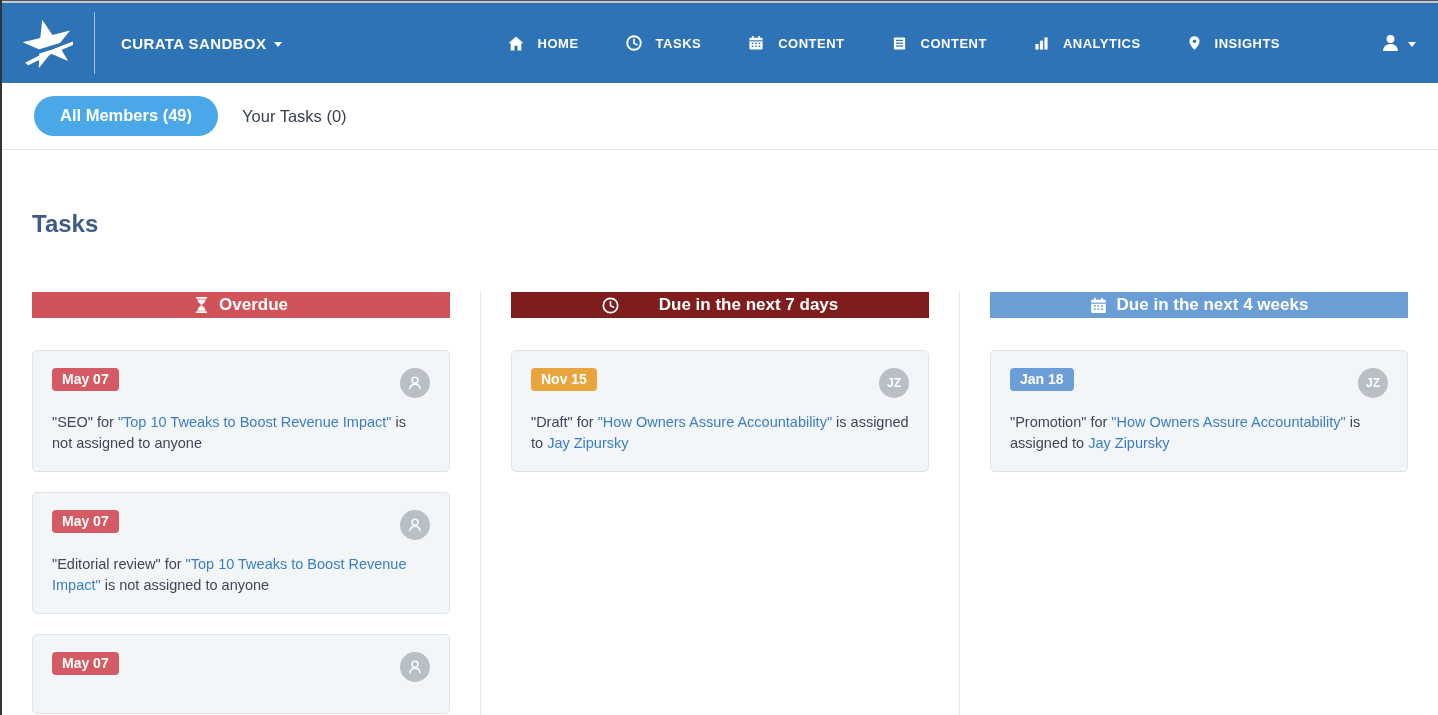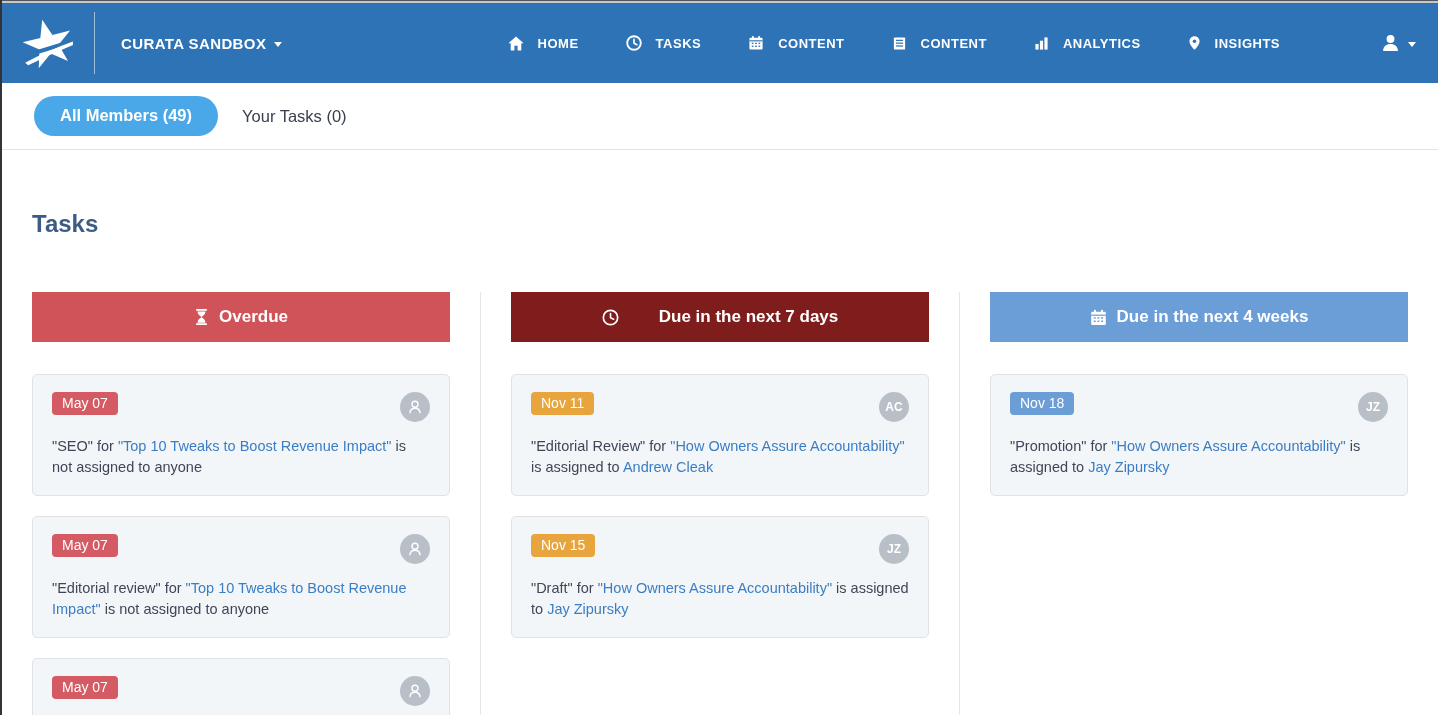--- a/index.html
+++ b/index.html
@@ -32,31 +32,31 @@
   .tab-plain { background:none; border:none; color:#39404e; font-family:inherit; font-size:16.5px; cursor:pointer; }
 
   
   main { padding:60px 30px 0 30px; }
   .page-title { color:#3d5c85; font-size:24px; font-weight:600; margin-bottom:54px; }
 
   .columns { display:flex; align-items:stretch; }
   .column { flex:1; min-width:0; }
   .column + .column { border-left:1px solid #e4e7ea; margin-left:30px; padding-left:30px; }
 
-  .col-header { height:50px; display:flex; align-items:center; justify-content:center; gap:10px;
+  .col-header { height:26px; display:flex; align-items:center; justify-content:center; gap:10px;
     color:#fff; font-size:17px; font-weight:bold; }
   .col-header.red    { background:#d05359; }
   .col-header.orange { background:#7f1d1d;gap:40px; }
   .col-header.blue   { background:#6b9dd6; }
 
   .cards { margin-top:32px; }
   .card { background:#f3f6f8; border:1px solid #dfe3e7; border-radius:5px;
     padding:17px 19px; margin-bottom:20px; }
   .card-top { display:flex; justify-content:space-between; align-items:flex-start; }
-  .badge { color:#fff; font-size:14px; font-weight:normal; padding:3px 10px 4px; border-radius:4px; white-space:pre; }
+  .badge { color:#fff; font-size:14px; font-weight:bold; padding:3px 10px 4px; border-radius:4px; white-space:pre; }
   .badge.red    { background:#d45b63; }
   .badge.orange { background:#e8a53d; }
   .badge.blue   { background:#6b9dd6; }
   .avatar { width:30px; height:30px; border-radius:50%; background:#b9bfc6; color:#fff;
     display:flex; align-items:center; justify-content:center; font-size:12px; font-weight:bold; flex:none; }
   .card-text { margin-top:14px; font-size:14.5px; line-height:1.45; color:#3f4658; }
   .card-text a { color:#3b7dc4; text-decoration:none; cursor:pointer; }
 </style>
 </head>
 <body>
@@ -214,27 +214,20 @@
     <section class="column">
       <div class="col-header orange">
         <svg width="17" height="17" viewBox="0 0 18 18">
           <circle cx="9" cy="9" r="7.6" fill="none" stroke="#fff" stroke-width="1.8"></circle>
           <path d="M9 4.8 V9.3 L12.3 10.8" fill="none" stroke="#fff" stroke-width="1.7" stroke-linecap="round" stroke-linejoin="round"></path>
         </svg>
         <span>Due in the next 7 days</span>
       </div>
       <div class="cards">
 
-        <article class="card">
-          <div class="card-top">
-            <span class="badge orange">Nov 11</span>
-            <span class="avatar">AC</span>
-          </div>
-          <p class="card-text"><span>"Editorial Review" for </span><a>"How Owners Assure Accountability"</a><span> is assigned to </span><a>Andrew Cleak</a></p>
-        </article>
 
         <article class="card">
           <div class="card-top">
             <span class="badge orange">Nov 15</span>
             <span class="avatar">JZ</span>
           </div>
           <p class="card-text"><span>"Draft" for </span><a>"How Owners Assure Accountability"</a><span> is assigned to </span><a>Jay Zipursky</a></p>
         </article>
 
       </div>
@@ -255,21 +248,21 @@
               <rect x="7.5" y="11.5" width="1.9" height="1.5"></rect>
               <rect x="11.2" y="11.5" width="1.9" height="1.5"></rect>
           </g>
         </svg>
         <span>Due in the next 4 weeks</span>
       </div>
       <div class="cards">
 
         <article class="card">
           <div class="card-top">
-            <span class="badge blue">Nov 18</span>
+            <span class="badge blue">Jan 18</span>
             <span class="avatar">JZ</span>
           </div>
           <p class="card-text"><span>"Promotion" for </span><a>"How Owners Assure Accountability"</a><span> is assigned to </span><a>Jay Zipursky</a></p>
         </article>
 
       </div>
     </section>
 
   </div>
 </main>

